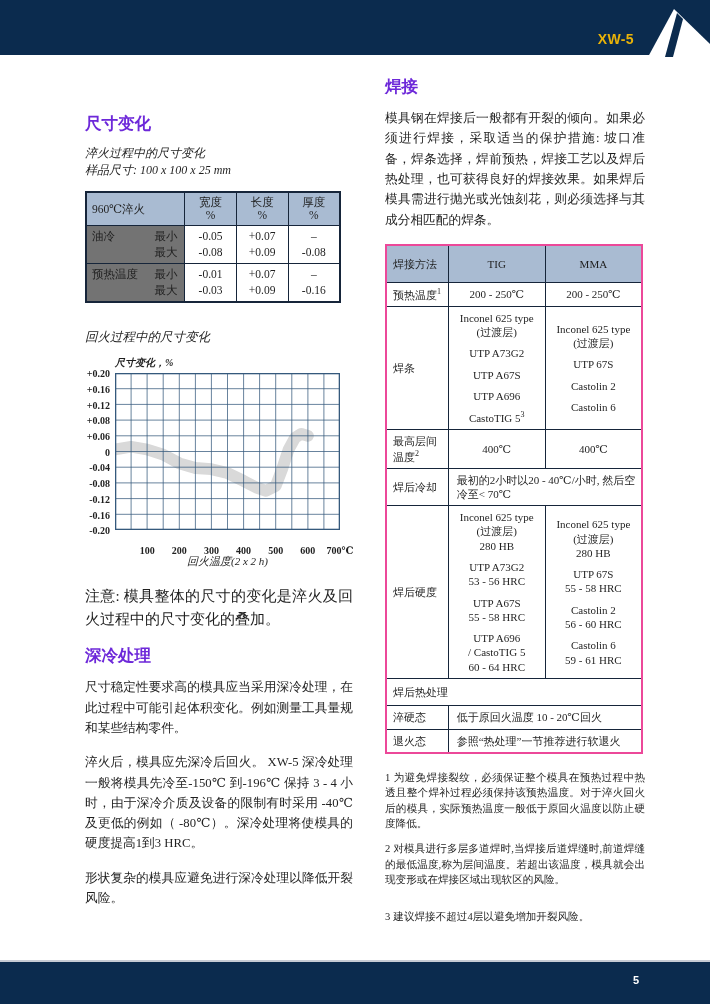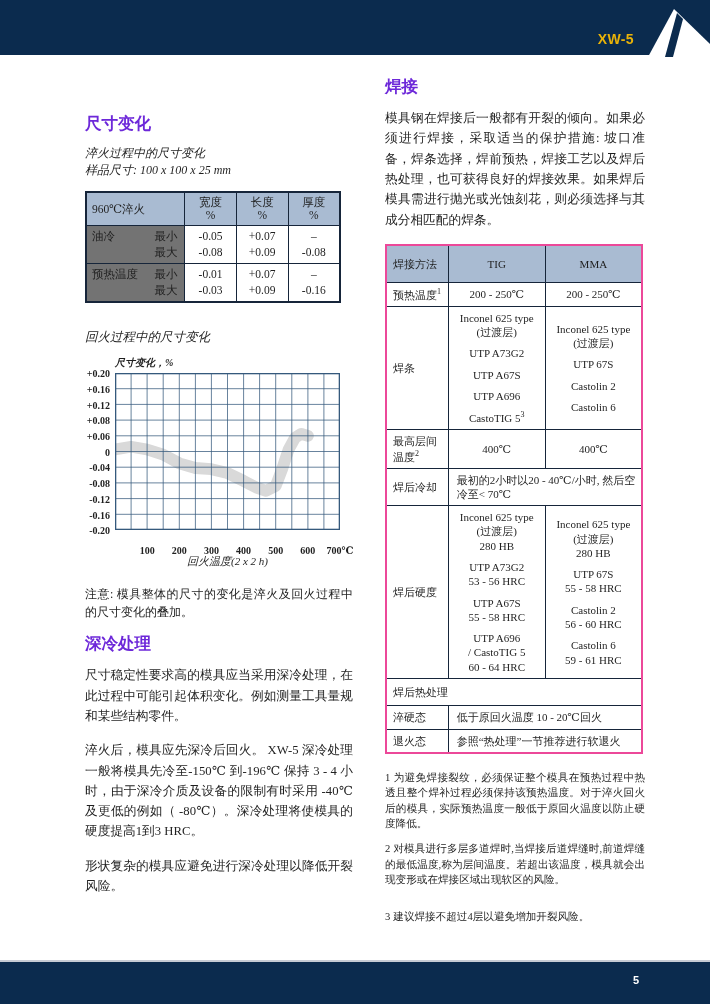--- a/index.html
+++ b/index.html
@@ -40,21 +40,21 @@
   .chart-area{position:relative;height:157px;}
   .yticks{position:absolute;left:0;top:0;width:25px;height:157px;}
   .yticks div{position:absolute;right:0;transform:translateY(-50%);
         font-size:10px;font-weight:bold;white-space:nowrap;}
   .plot{position:absolute;left:30px;top:0;}
   #chart-svg line{stroke:#35597c;stroke-width:0.75;}
   #chart-svg rect{stroke:#35597c;fill:none;}
   .xticks{position:absolute;left:30px;top:172px;width:225px;height:14px;}
   .xticks div{position:absolute;transform:translateX(-50%);font-size:10px;font-weight:bold;white-space:nowrap;}
   .chart-xlabel{margin:24px 0 0 30px;text-align:center;width:225px;font-size:11px;font-style:italic;}
-  .chart-note{margin-top:16px;font-size:12px;line-height:1.5;text-align:justify;}
+  .chart-note{margin-top:16px;font-size:15px;line-height:1.5;text-align:justify;}
   .subzero{}
   
   .wtable{width:258px;margin-top:12px;border:2px solid #ec4899;font-size:11px;}
   .wtable td{border:1.5px solid #16253a;padding:4px 4px;vertical-align:middle;line-height:1.3;}
   .wtable .hd{background:#a9bbd2;height:28px;}
   .wtable .hd-method{text-align:left;padding-left:6px;width:56px;}
   .wtable .hd-col{text-align:center;width:94px;}
   .wtable .rl{text-align:left;padding-left:6px;}
   .wtable .cv{text-align:center;}
   .wtable .lines div{text-align:center;}

